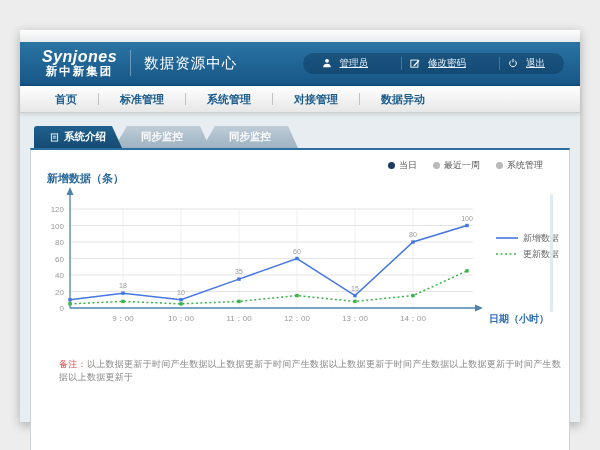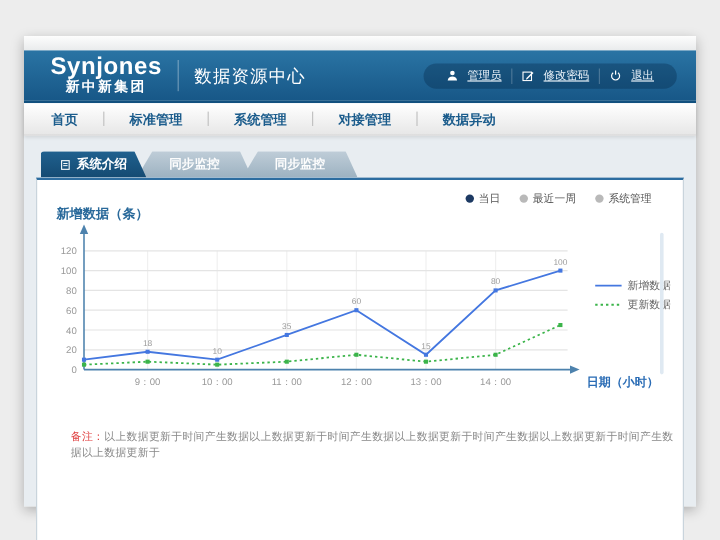--- a/index.html
+++ b/index.html
@@ -8,35 +8,35 @@
 
   .window { position:absolute; left:20px; top:30px; width:560px; height:392px;
             background:#fff; box-shadow:0 3px 10px rgba(0,0,0,.28); }
 
   .top-strip { height:12px; background:linear-gradient(#fdfdfd,#e9ebec); }
 
   
   .header { height:44px; background:linear-gradient(#2a74a4,#175787); border-bottom:2px solid #11507e;
             display:flex; align-items:center; color:#fff; }
   .logo { margin-left:22px; text-align:center; line-height:1.05; }
-  .logo-en { font-size:20px; font-weight:bold; letter-spacing:.5px;text-align:right; }
+  .logo-en { font-size:16px; font-weight:bold; font-style:italic; letter-spacing:.5px;text-align:right; }
   .logo-cn { font-size:11.5px; font-weight:bold; letter-spacing:2px; }
   .header-divider { width:1px; height:26px; background:rgba(255,255,255,.35); margin:0 13px; }
   .app-title { font-size:14.5px; letter-spacing:1px; }
   .spacer { flex:1; }
   .user-pill { margin-right:16px; height:21px; display:flex; align-items:center;
                background:rgba(0,30,60,.30); border-radius:11px; padding:0 11px;
                font-size:9.5px; color:#eaf2f9; }
   .user-item { display:flex; align-items:center; gap:8px; padding:0 8px; cursor:pointer;text-decoration:underline; }
-  .user-item + .user-item { border-left:1px solid rgba(255,255,255,.22); }
+  .user-item + .user-item { border-left:1px solid rgba(255,255,255,.22);margin-left:25px; }
   .uicon { width:10px; height:10px; display:inline-block; }
 
   
   .nav { height:27px; background:linear-gradient(#ffffff,#e7e7e7); border-bottom:1px solid #cfcfcf;
-         display:flex; align-items:center; padding-left:2px; position:relative; z-index:3;
+         display:flex; align-items:center; padding-left:14px; position:relative; z-index:3;
          box-shadow:0 2px 3px rgba(0,0,0,.10); }
   .nav-item { padding:0 21px; font-size:11px; font-weight:bold; color:#1b5c8c; cursor:pointer; }
   .nav-sep { width:1px; height:12px; background:#c2c2c2; }
 
   
   .content { position:relative; height:309px; background:#e8edf1; padding-top:13px; }
 
   .tabs { display:flex; margin-left:14px; height:22px; position:relative; }
   .tab { height:22px; display:flex; align-items:center; justify-content:center; gap:5px;
          font-size:10.5px; font-weight:bold; color:#fff; cursor:pointer; }

